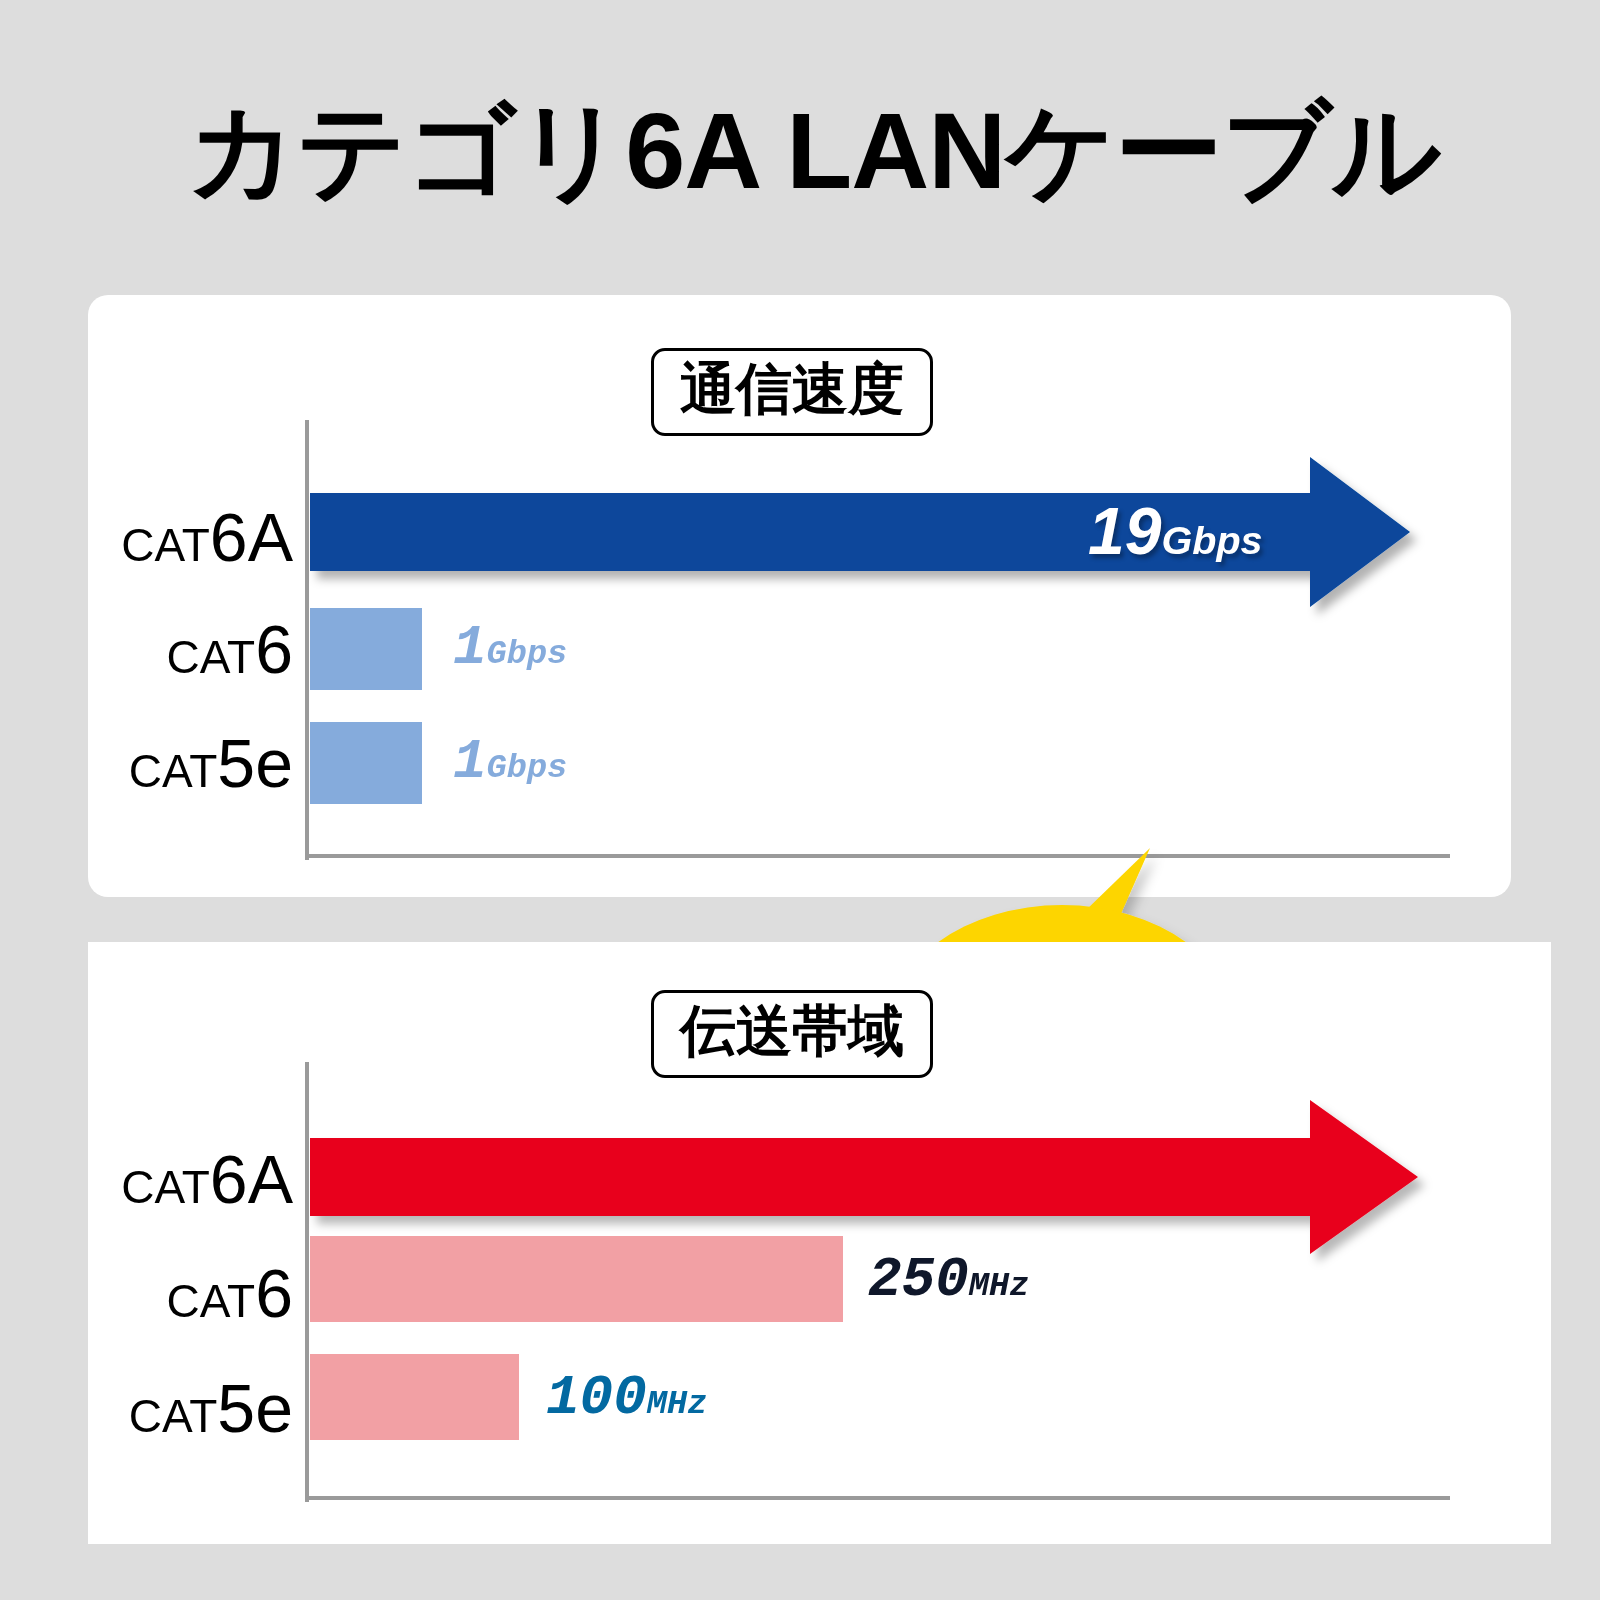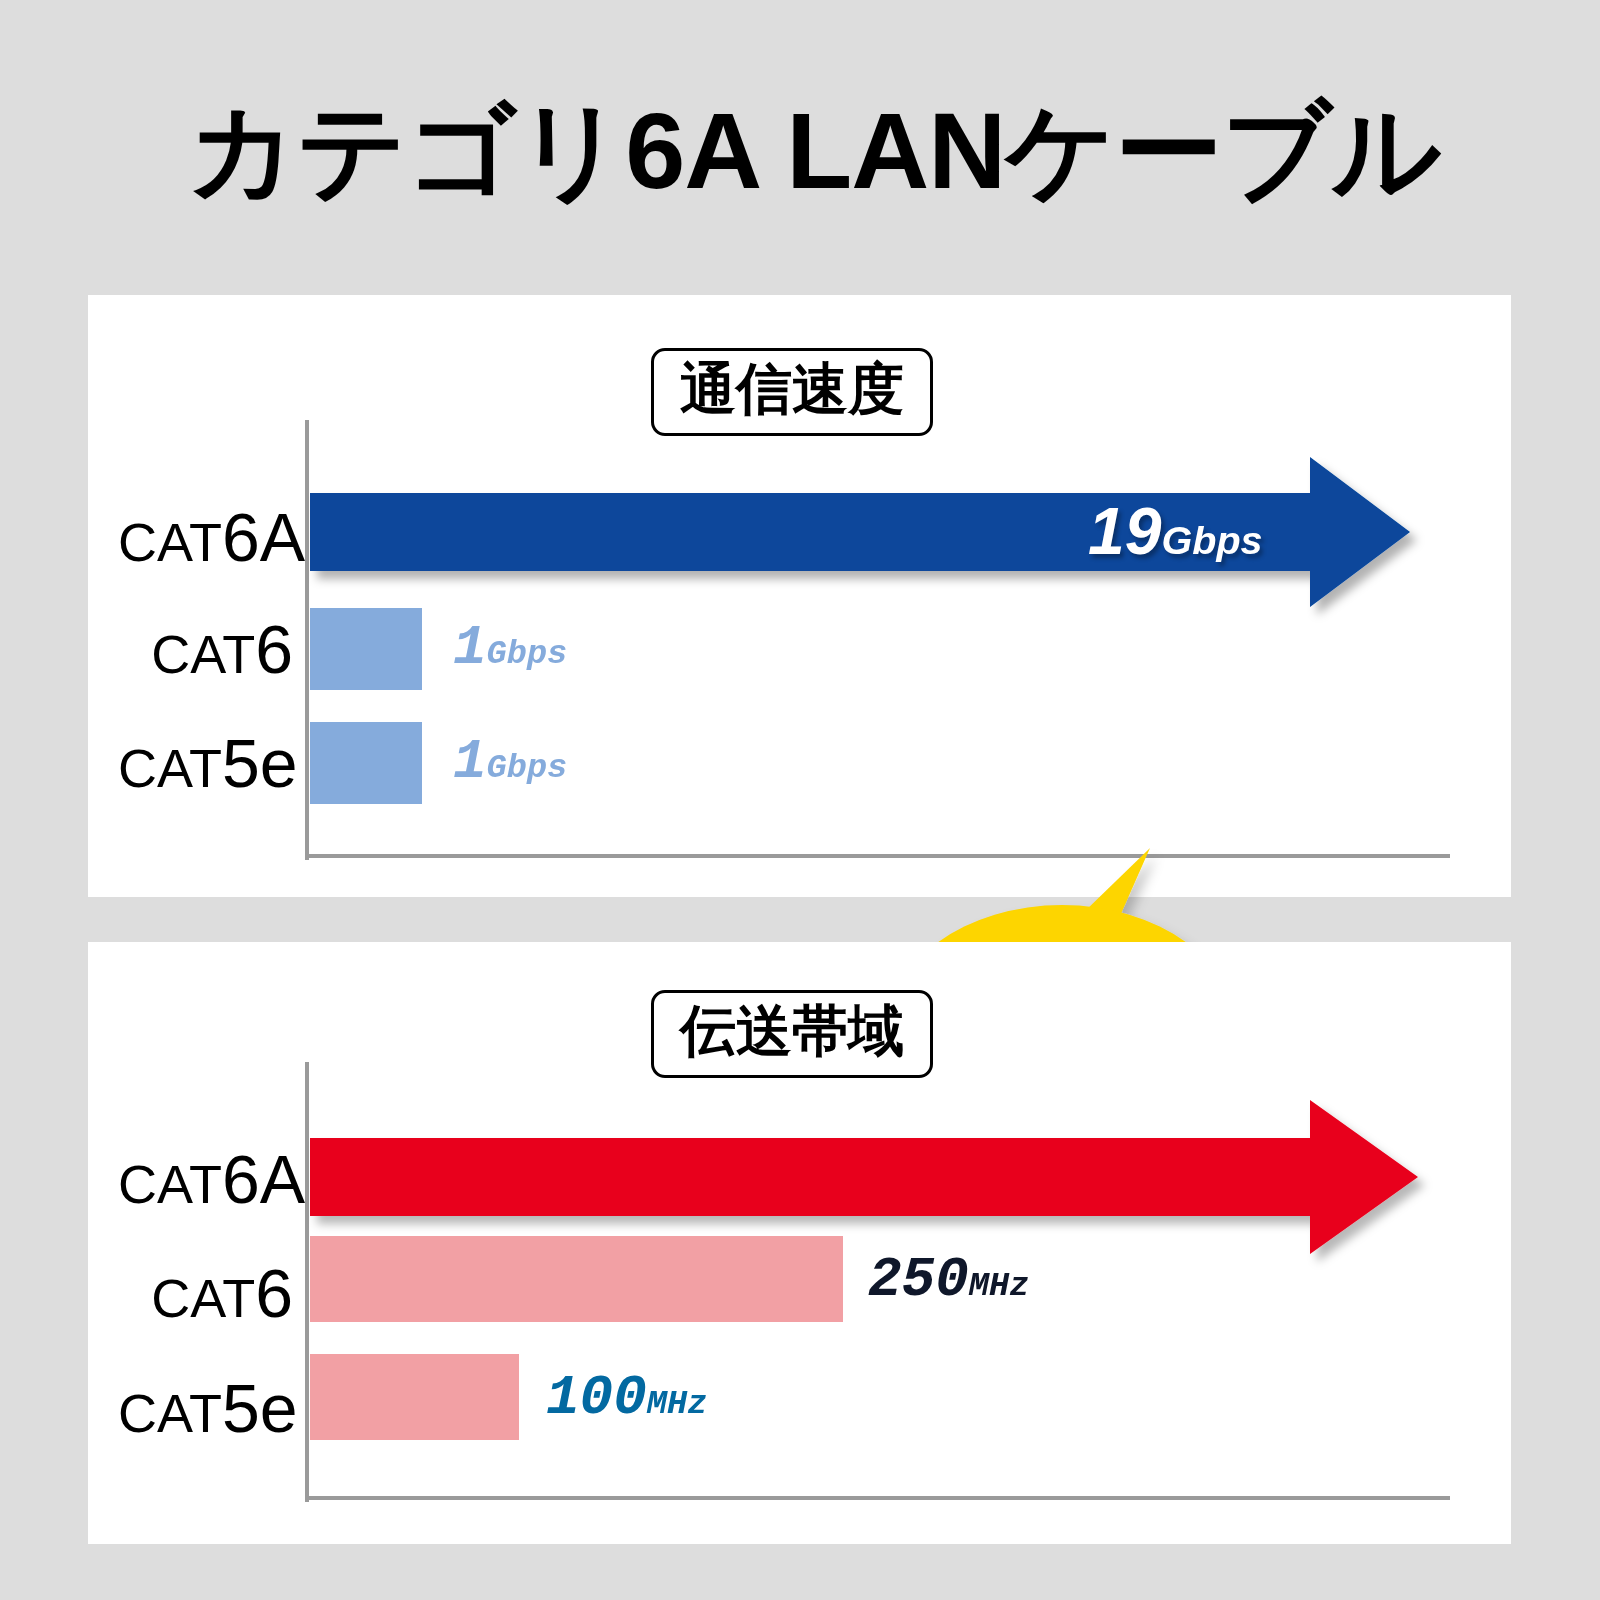--- a/index.html
+++ b/index.html
@@ -26,22 +26,22 @@
     margin-left:14px;
   }
 
   
   .panel{
     position:absolute;
     background:#ffffff;
     left:88px;
     width:1423px;
   }
-  #panel-speed{ top:295px;  height:602px; }
-  #panel-band { top:942px;  height:602px; }
+  #panel-speed{ top:295px;  height:602px;border-radius:20px; }
+  #panel-band { top:942px;  height:602px;padding-left:40px; }
 
   
   .section-badge{
     position:absolute;
     border:3px solid #000;
     border-radius:14px;
     background:#fff;
     padding:6px 26px 12px 26px;
     font-size:56px;
     font-weight:bold;
@@ -67,21 +67,21 @@
   
   .cat-label{
     position:absolute;
     right:1188px;          
     text-align:right;
     white-space:nowrap;
     color:#000;
     font-weight:normal;
     line-height:1;
   }
-  .cat-label .small{ font-size:54px; letter-spacing:0px;}
+  .cat-label .small{ font-size:46px; letter-spacing:0px;}
   .cat-label .big  { font-size:68px; }
 
   
   .bar{
     position:absolute;
   }
 
   
   .arrow-svg{ position:absolute; overflow:visible; }
 

